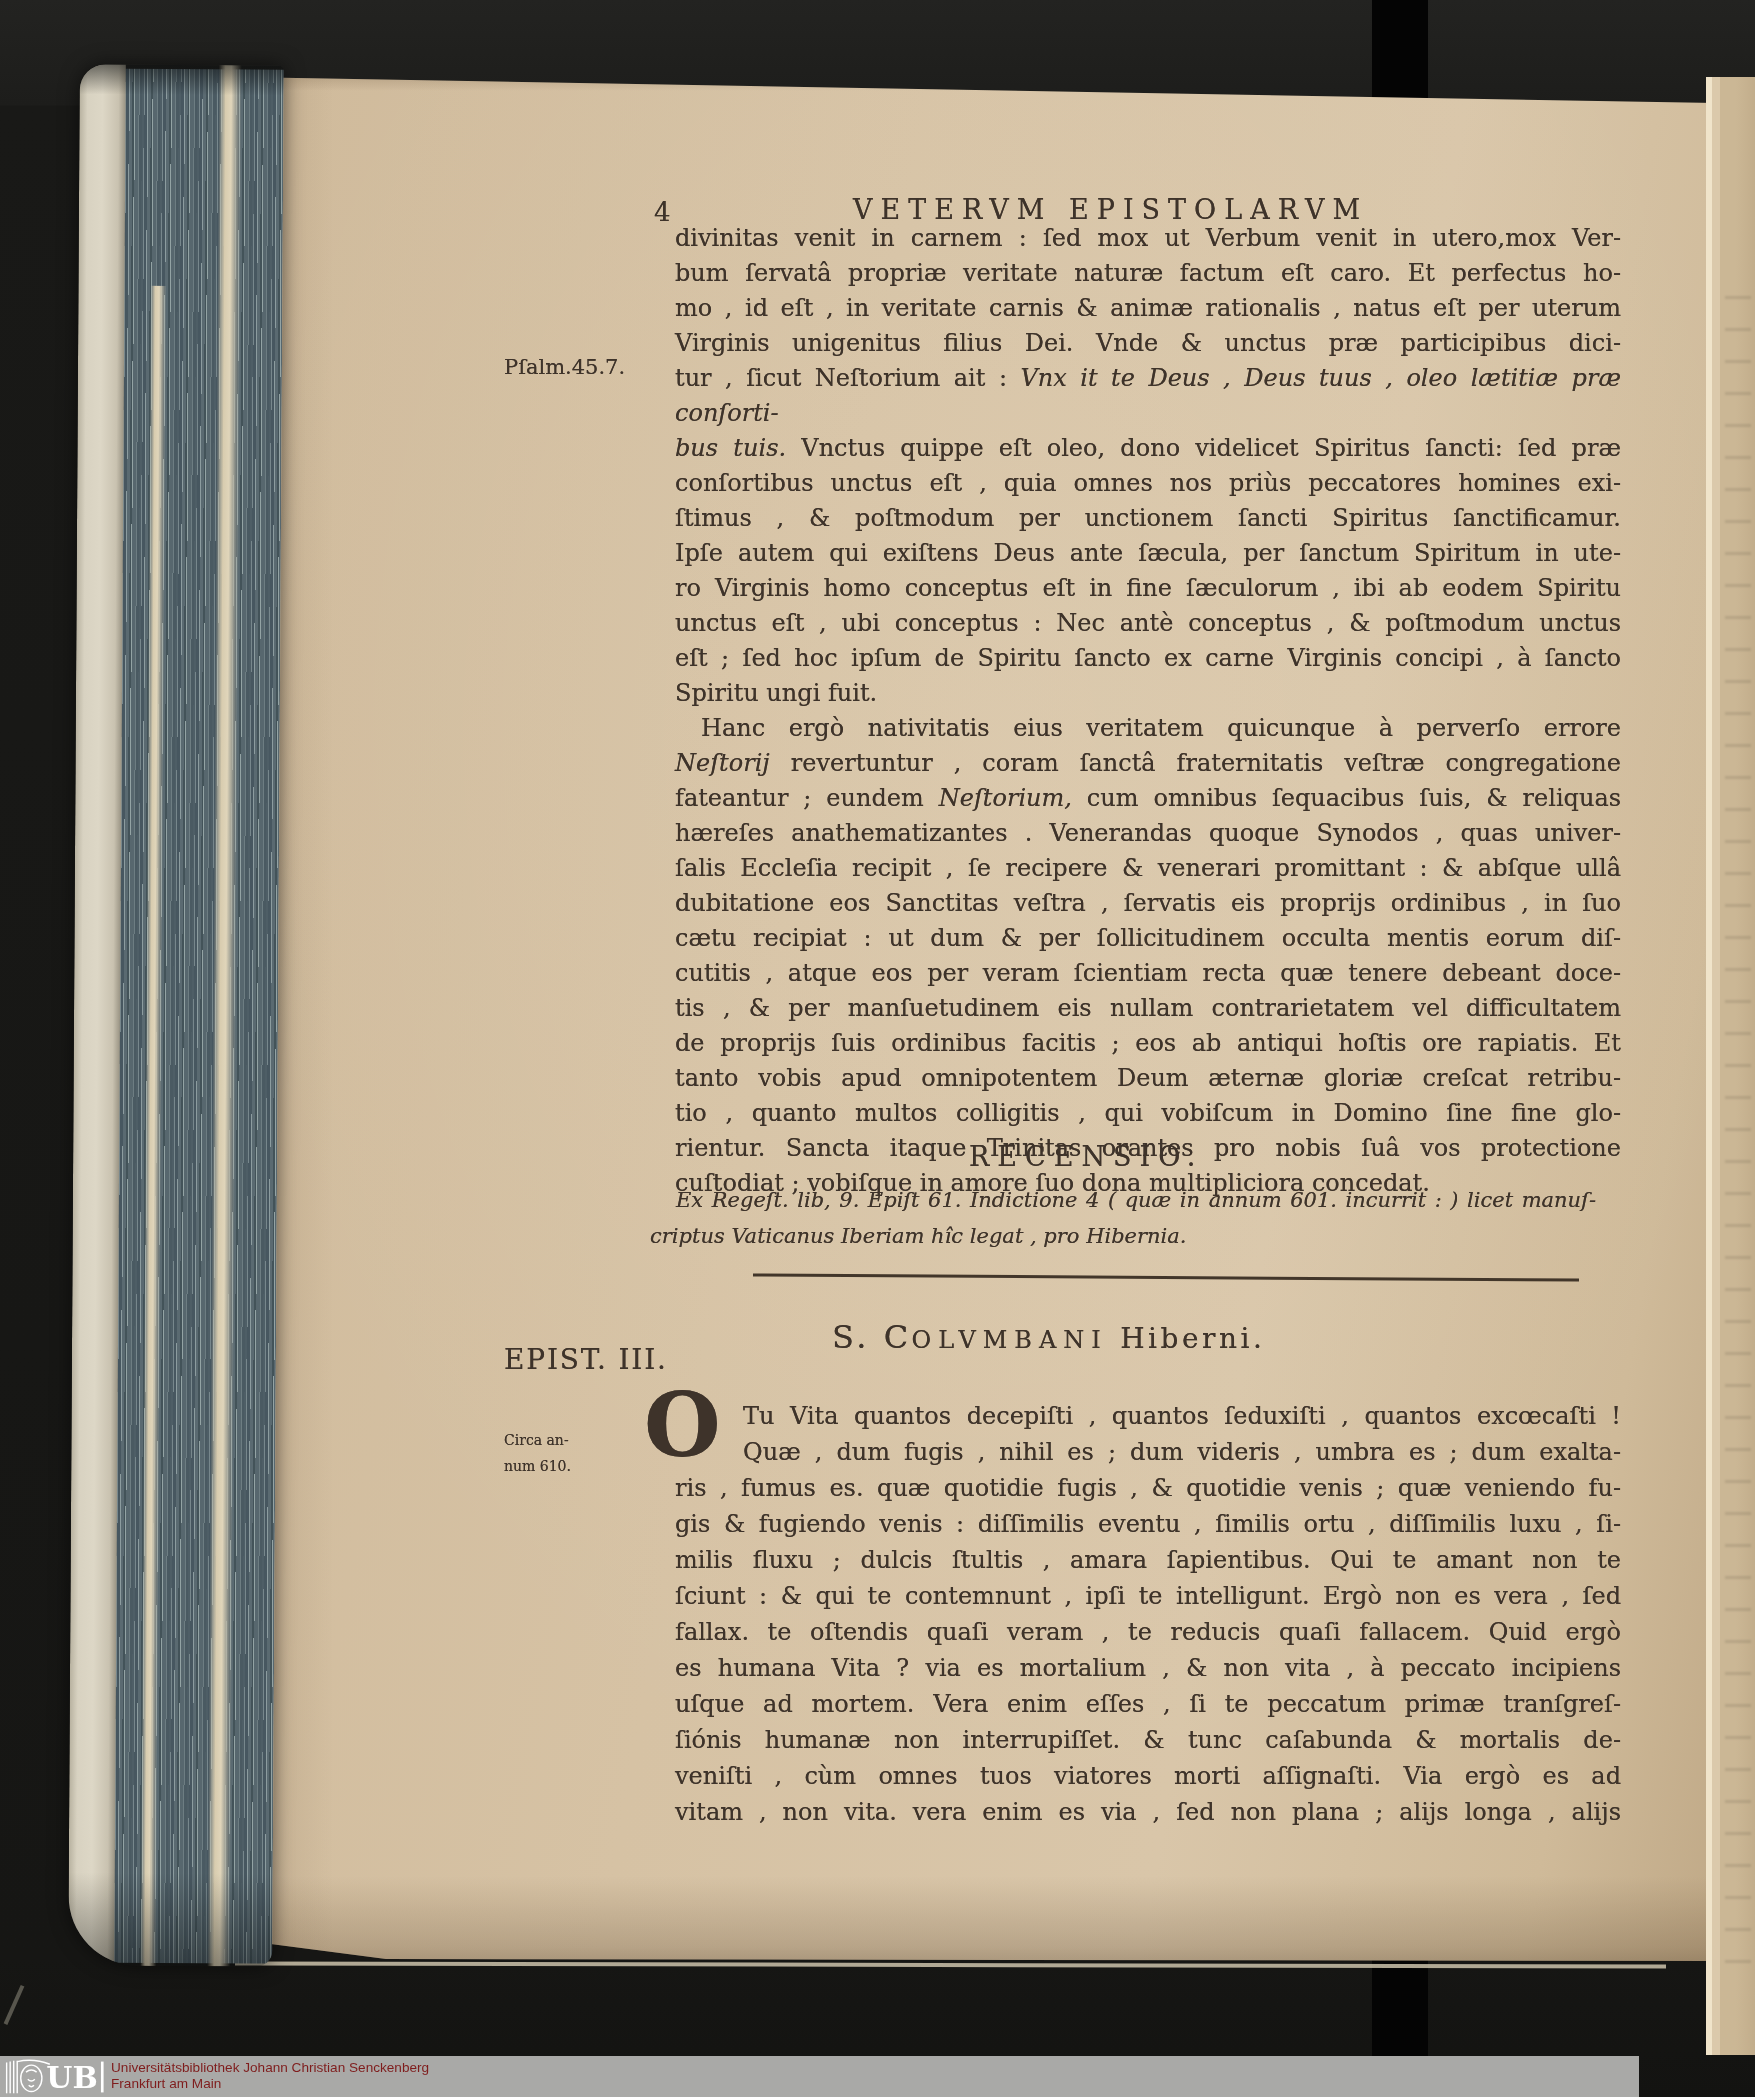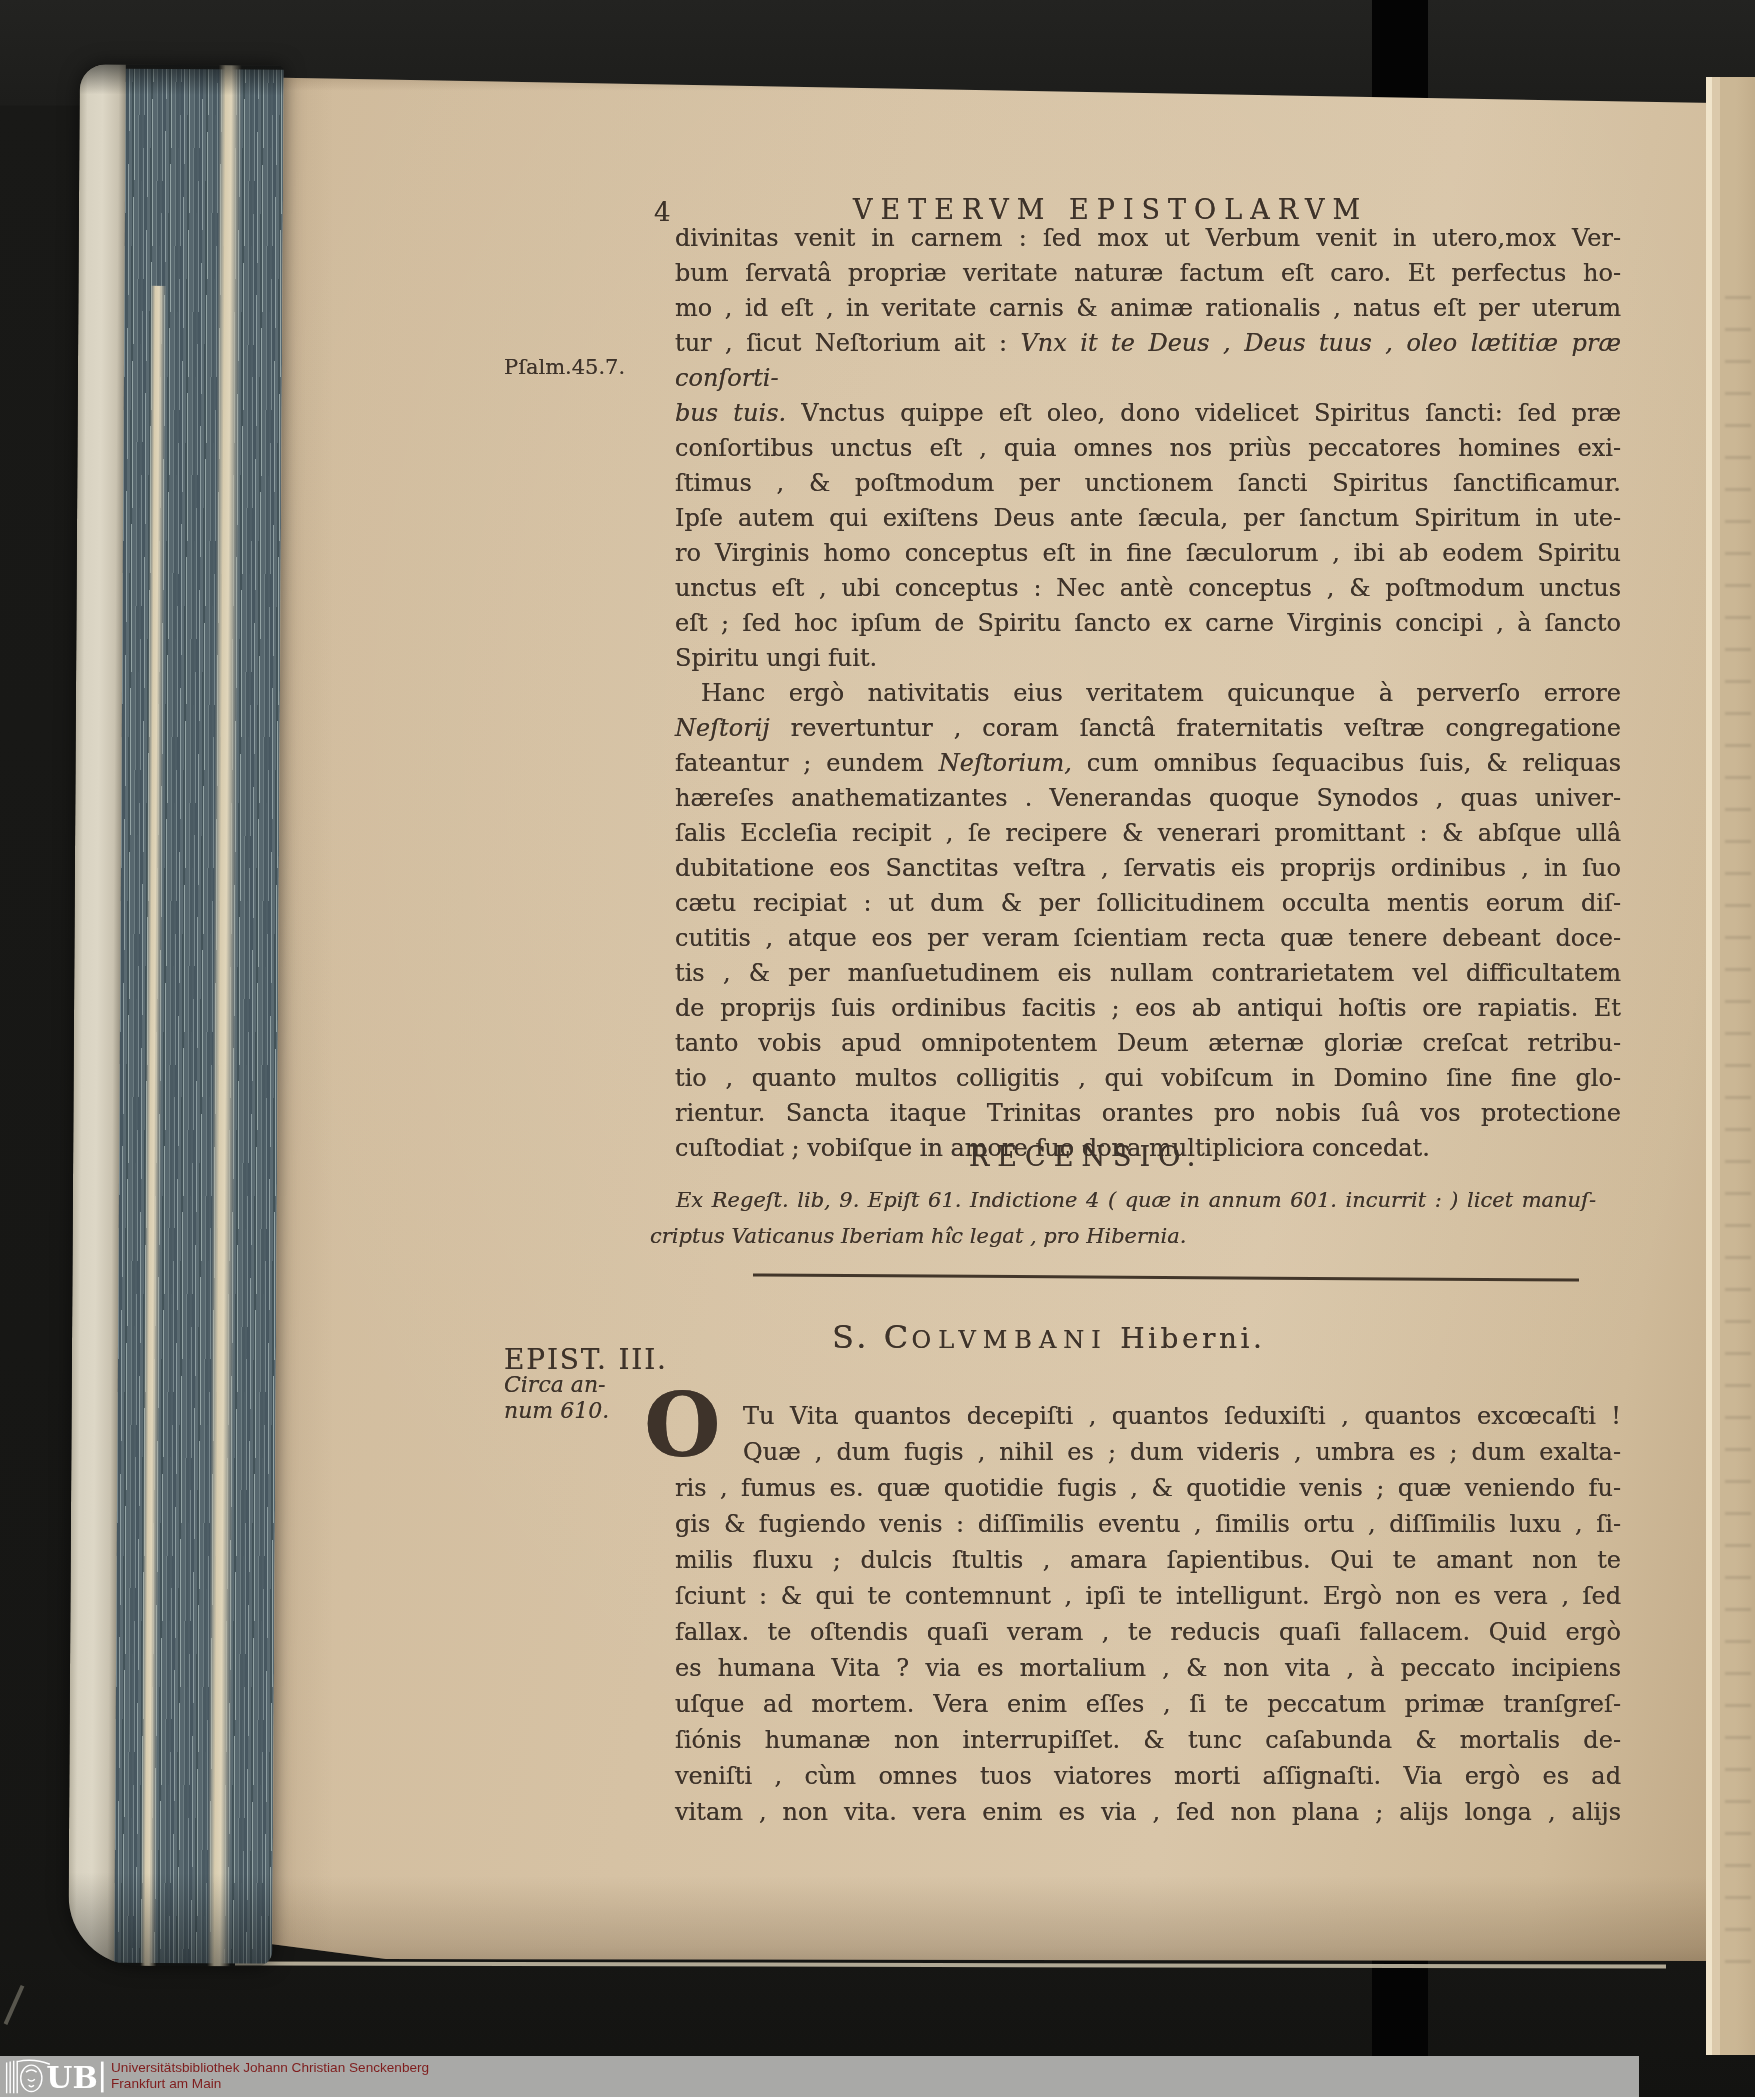--- a/index.html
+++ b/index.html
@@ -57,21 +57,21 @@
   .ln.end{text-align-last:left;}
   .ln.indent{text-indent:26px;}
   .ln.pad{padding-left:68px;}
   .it{font-style:italic;}
   .psalm{position:absolute;left:504px;top:355px;font-size:21px;white-space:nowrap;}
   .recensio{position:absolute;left:969px;top:1141px;font-size:27px;letter-spacing:8px;white-space:nowrap;}
   .recnote{position:absolute;left:650px;top:1182px;width:946px;font-size:21px;font-style:italic;}
   .recnote .ln{line-height:36px;}
   .divider{position:absolute;left:753px;top:1276px;width:826px;height:2.6px;background:#42362a;transform:rotate(.35deg);}
   .epist{position:absolute;left:504px;top:1343px;font-size:28px;letter-spacing:1.8px;white-space:nowrap;}
-  .circa{position:absolute;left:504px;top:1372px;font-size:22px;line-height:25.5px;white-space:nowrap;font-style:italic;}
+  .circa{position:absolute;left:504px;top:1428px;font-size:14px;line-height:25.5px;white-space:nowrap;}
   .heading{position:absolute;left:832px;top:1318px;white-space:nowrap;letter-spacing:3.5px;}
   .heading .hg-big{font-size:32px;}
   .heading .hg-caps{font-size:24px;letter-spacing:7px;}
   .heading .hg-suf{font-size:28px;}
   .dropcap{position:absolute;left:644px;top:1389px;font-size:88px;line-height:72px;font-weight:bold;}
   
   .banner{position:absolute;left:0;top:2056px;width:1639px;height:41px;background:#a9a9a7;z-index:6;}
   .banner-text{position:absolute;left:111px;top:3.5px;font-family:"Liberation Sans",sans-serif;
     font-size:13.6px;line-height:16.7px;color:#7f1d1d;}
   .logo{position:absolute;left:4.4px;top:1.8px;}
@@ -104,20 +104,21 @@
 
     <div class="pageno">4</div>
     <div class="running-head">VETERVM EPISTOLARVM</div>
 
     <div class="psalm">Pſalm.45.7.</div>
 
     <div class="body-block b1">
       <div class="ln">divinitas venit in carnem : ſed mox ut Verbum venit in utero,mox Ver-</div>
       <div class="ln">bum ſervatâ propriæ veritate naturæ factum eſt caro. Et perfectus ho-</div>
       <div class="ln">mo , id eſt , in veritate carnis &amp; animæ rationalis , natus eſt per uterum</div>
+      <div class="ln">Virginis unigenitus filius Dei. Vnde &amp; unctus præ participibus dici-</div>
       <div class="ln"><span>tur , ſicut Neſtorium ait : </span><span class="it">Vnx it te Deus , Deus tuus , oleo lætitiæ præ conſorti-</span></div>
       <div class="ln"><span class="it">bus tuis.</span><span> Vnctus quippe eſt oleo, dono videlicet Spiritus ſancti: ſed præ</span></div>
       <div class="ln">conſortibus unctus eſt , quia omnes nos priùs peccatores homines exi-</div>
       <div class="ln">ſtimus , &amp; poſtmodum per unctionem ſancti Spiritus ſanctificamur.</div>
       <div class="ln">Ipſe autem qui exiſtens Deus ante ſæcula, per ſanctum Spiritum in ute-</div>
       <div class="ln">ro Virginis homo conceptus eſt in fine ſæculorum , ibi ab eodem Spiritu</div>
       <div class="ln">unctus eſt , ubi conceptus : Nec antè conceptus , &amp; poſtmodum unctus</div>
       <div class="ln">eſt ; ſed hoc ipſum de Spiritu ſancto ex carne Virginis concipi , à ſancto</div>
       <div class="ln end">Spiritu ungi fuit.</div>
 

